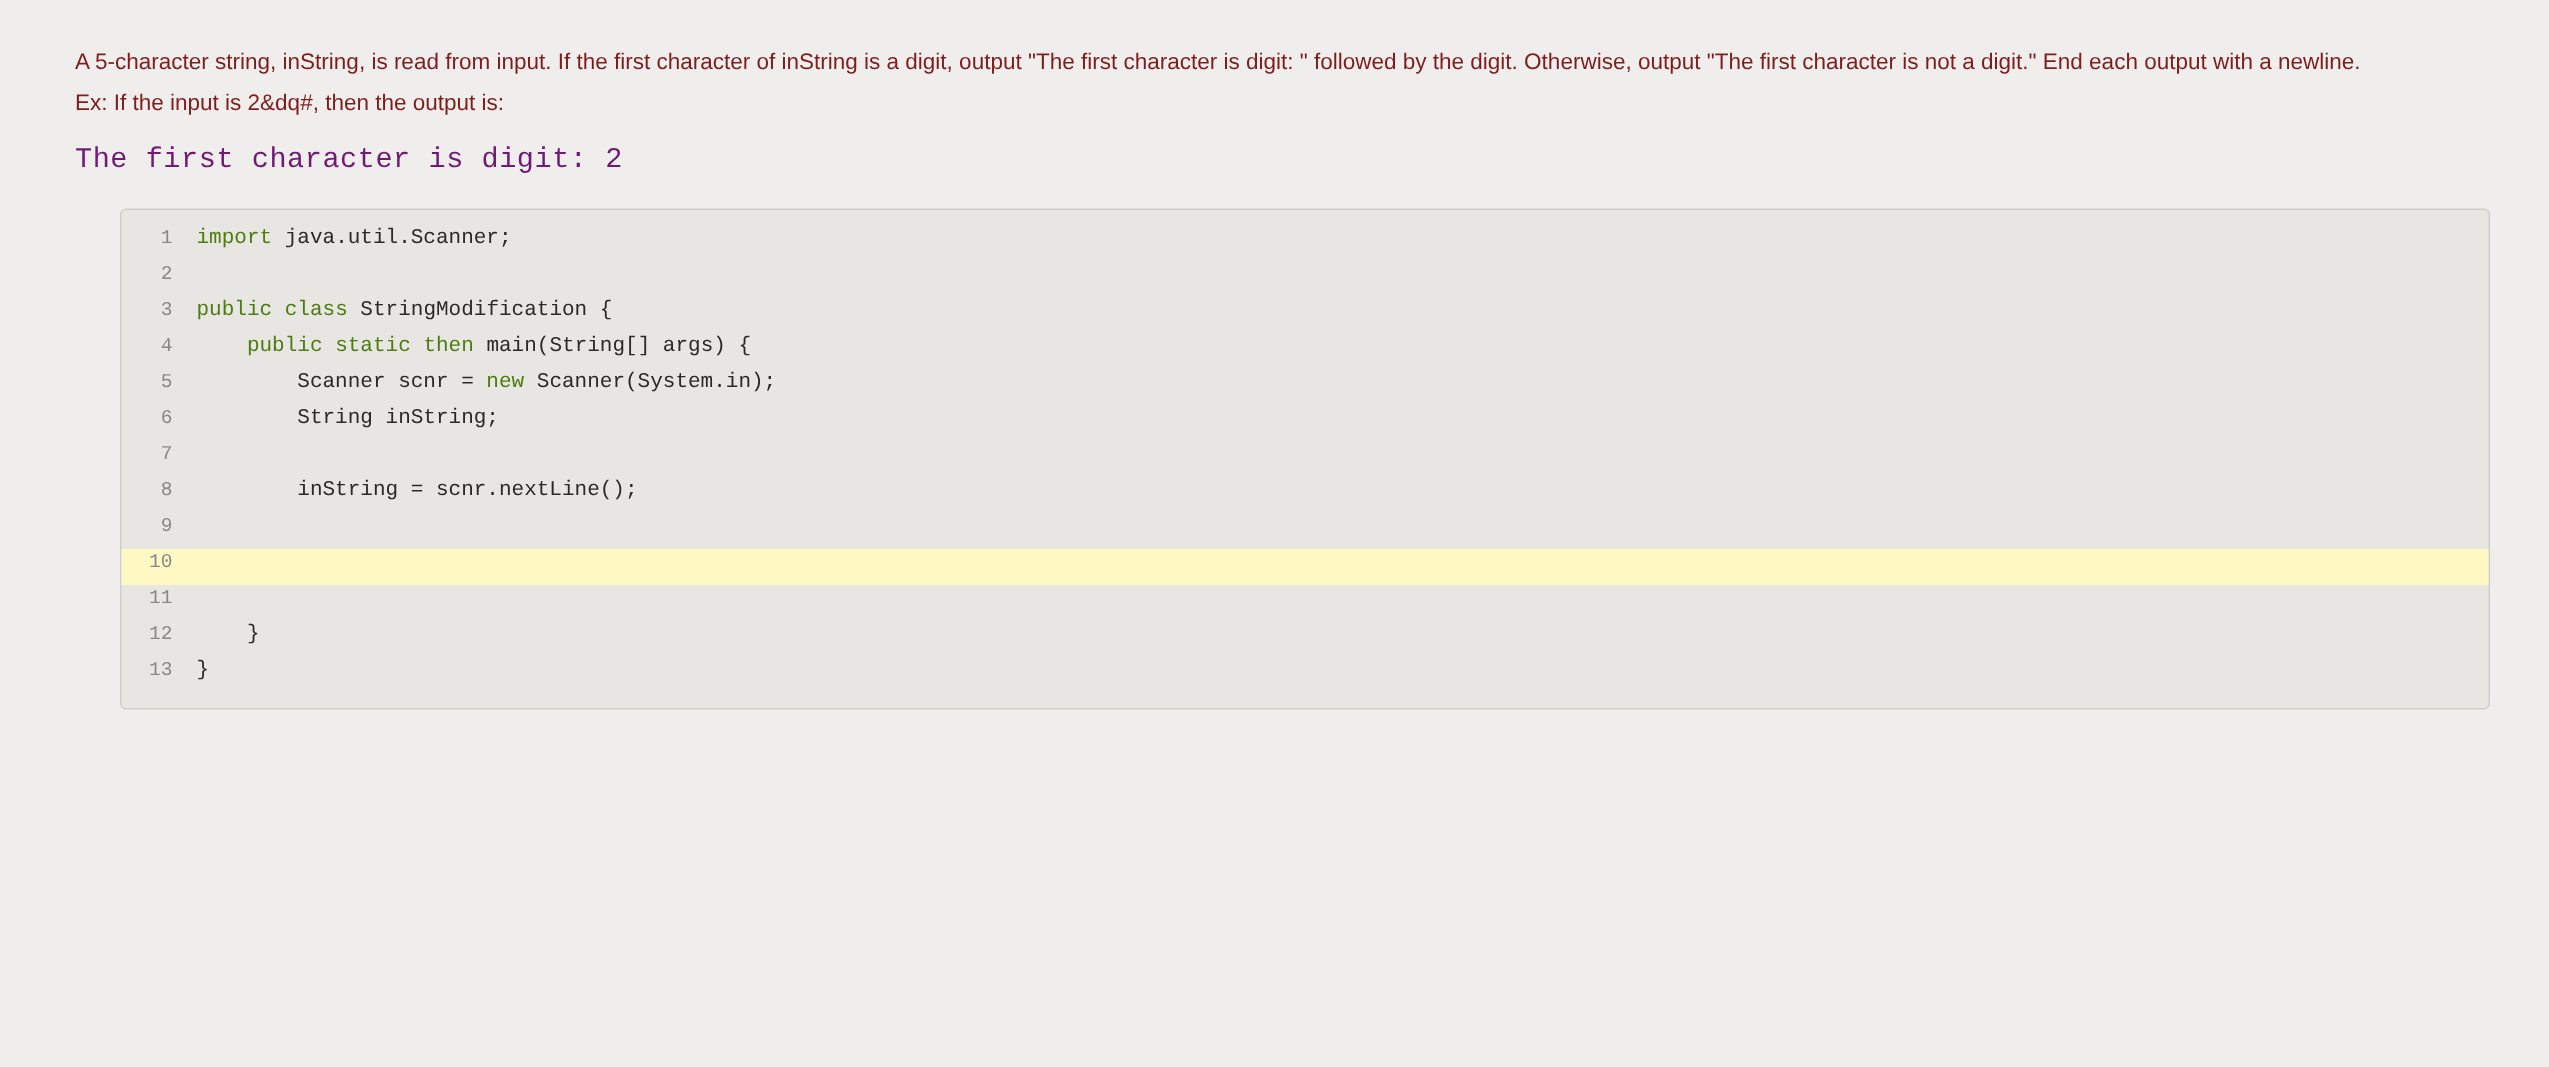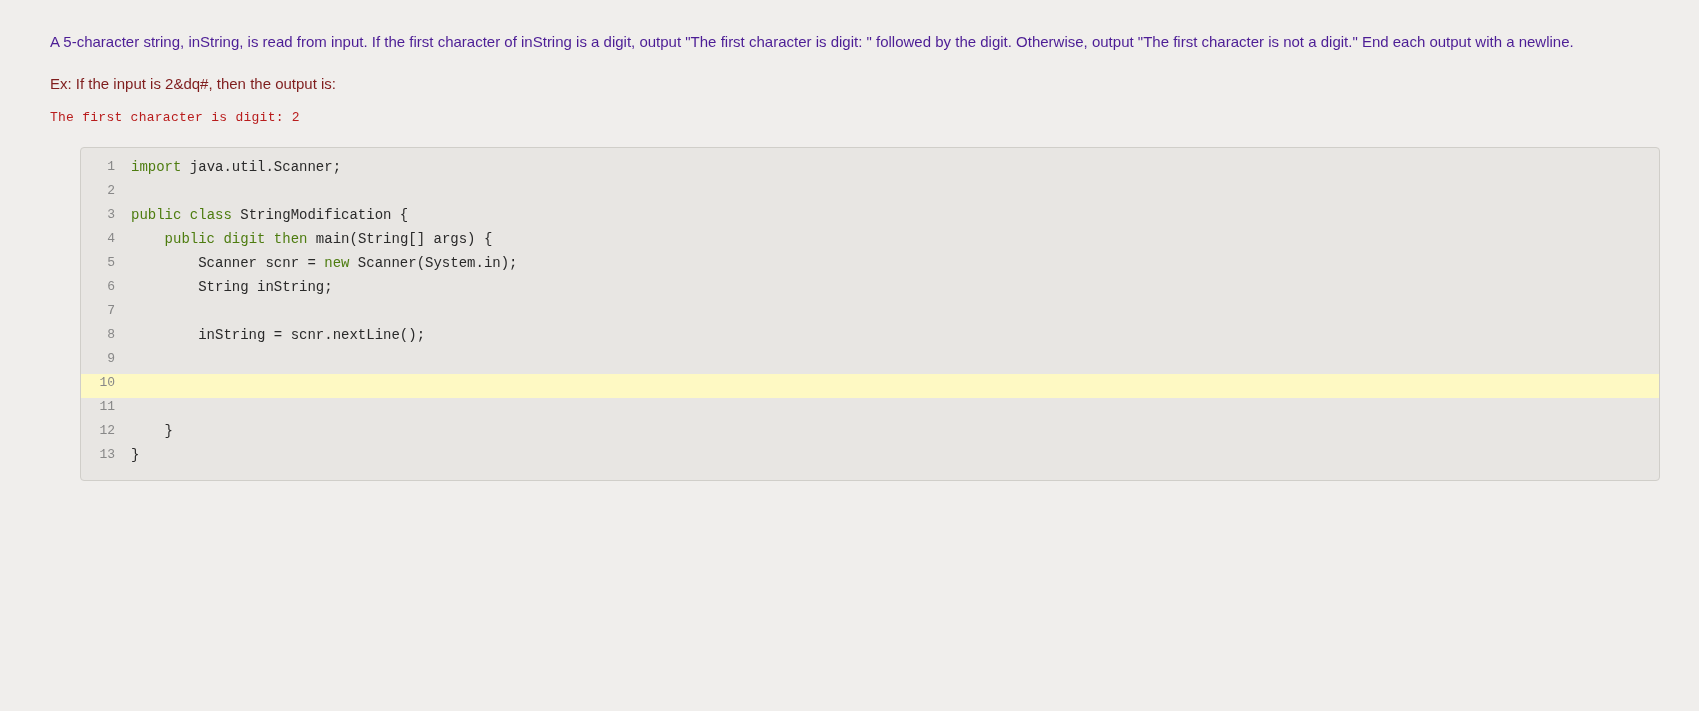--- a/index.html
+++ b/index.html
@@ -14,35 +14,35 @@
       font-size: 15px;
       color: #1a1a1a;
       width: 1699px;
       min-height: 711px;
       padding: 30px 50px 30px 50px;
     }
 
     .description {
       font-size: 15px;
       line-height: 1.6;
-      color: #4c1d95;
-      margin-bottom: 21px;
+      color: #7f1d1d;
+      margin-bottom: 6px;
       max-width: 1550px;
     }
 
     .example-text {
       font-size: 15px;
       color: #7f1d1d;
       margin-bottom: 18px;
     }
 
     .example-output {
       font-family: 'Courier New', Courier, monospace;
-      font-size: 13px;
-      color: #b91c1c;
+      font-size: 19px;
+      color: #701a75;
       margin-bottom: 22px;
       letter-spacing: 0.02em;
     }
 
     .code-editor {
       background-color: #e8e6e3;
       border: 1px solid #d0cec9;
       border-radius: 4px;
       width: 1580px;
       margin-left: 30px;
@@ -115,21 +115,21 @@
     <span class="line-content"></span>
   </div>
 
   <div class="code-line">
     <span class="line-number">3</span>
     <span class="line-content"><span class="kw-blue">public</span> <span class="kw-blue">class</span> StringModification {</span>
   </div>
 
   <div class="code-line">
     <span class="line-number">4</span>
-    <span class="line-content">    <span class="kw-blue">public</span> <span class="kw-blue">digit</span> <span class="kw-blue">then</span> main(String[] args) {</span>
+    <span class="line-content">    <span class="kw-blue">public</span> <span class="kw-blue">static</span> <span class="kw-blue">then</span> main(String[] args) {</span>
   </div>
 
   <div class="code-line">
     <span class="line-number">5</span>
     <span class="line-content">        Scanner scnr = <span class="kw-blue">new</span> Scanner(System.in);</span>
   </div>
 
   <div class="code-line">
     <span class="line-number">6</span>
     <span class="line-content">        String inString;</span>

